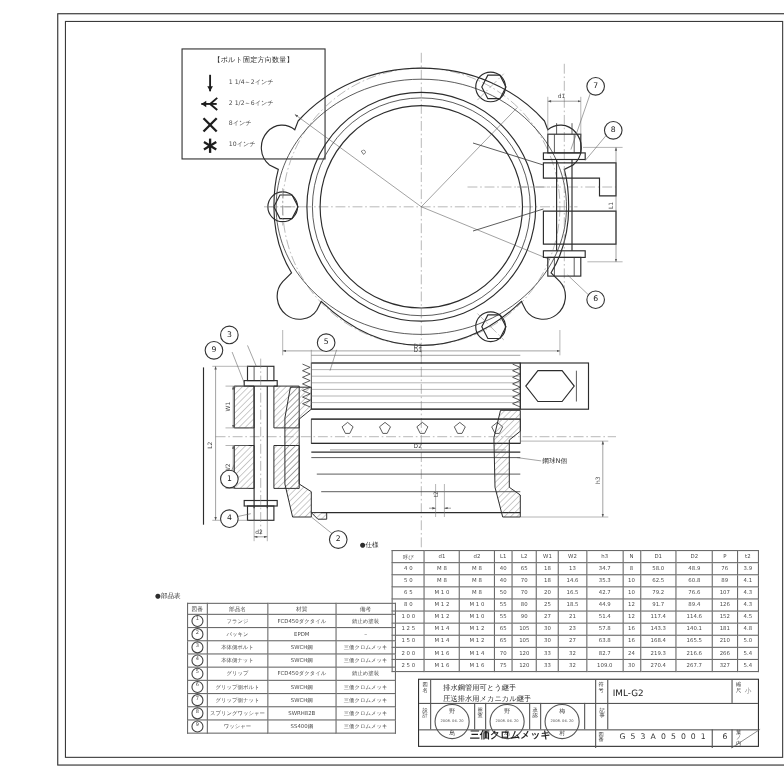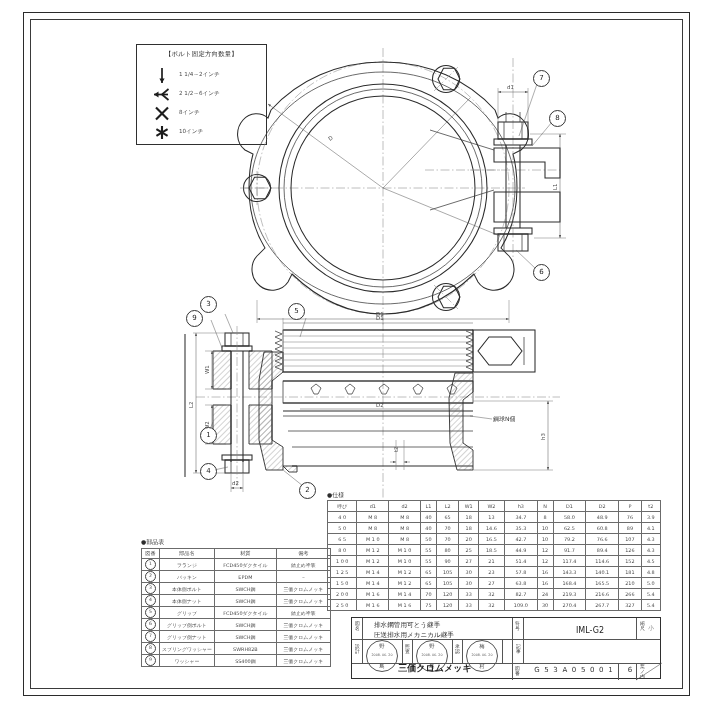--- a/index.html
+++ b/index.html
@@ -1,21 +1,21 @@
 <!DOCTYPE html>
 <html><head>
 <meta charset="utf-8">
 <style>
   html,body{margin:0;padding:0;background:#fff;}
   body{width:713px;height:713px;font-family:"DejaVu Sans","Liberation Sans",sans-serif;color:#222;}
   #sheet{position:relative;width:713px;height:713px;background:#fff;overflow:hidden;}
   #frame{position:absolute;left:23px;top:12px;width:667px;height:684px;border:1.6px solid #2b2b2b;background:#fff;}
   #inner-frame{position:absolute;left:30px;top:19px;width:653px;height:670px;border:0.8px solid #3a3a3a;}
 
-  .blk{position:absolute;box-sizing:border-box;}
+  .blk{position:absolute;box-sizing:border-box;margin-left:29px;}
 
   
   #legend{left:136px;top:44px;width:131px;height:101px;border:1px solid #2f2f2f;background:#fff;}
   #legend .ltitle{position:absolute;left:0;top:5px;width:100%;text-align:center;font-size:6.4px;color:#2c2c2c;letter-spacing:.2px;}
   .lrow{position:absolute;left:8px;width:118px;height:17px;}
   .lrow .gly{position:absolute;left:6px;top:0;width:22px;height:17px;}
   .lrow .ltxt{position:absolute;left:34px;top:4px;font-size:5.6px;color:#4a4a4a;}
 
   
   svg{position:absolute;left:0;top:0;overflow:visible;}
@@ -52,21 +52,21 @@
 
   
   #titleblock{left:351px;top:617px;width:310px;height:62px;border:1px solid #2f2f2f;background:#fff;}
   .vlab{position:absolute;font-size:4.8px;color:#333;width:9px;text-align:center;line-height:1.05;}
   .stamp{position:absolute;width:30px;height:30px;border:.7px solid #555;border-radius:50%;}
   .stamp .sn1,.stamp .sn2{position:absolute;left:0;width:100%;text-align:center;font-size:5.4px;color:#444;}
   .stamp .sn1{top:2px;} .stamp .sn2{bottom:1px;}
   .stamp .sdate{position:absolute;left:0;top:12px;width:100%;text-align:center;font-size:3.3px;color:#555;}
   #company{position:absolute;left:8px;bottom:3px;width:150px;text-align:center;font-size:9px;font-weight:bold;color:#1e1e1e;}
   #dwgname{position:absolute;left:22px;top:3px;width:132px;font-size:6.6px;line-height:1.45;color:#2a2a2a;}
-  #symbolval{position:absolute;left:160px;top:8px;width:92px;text-align:right;font-size:8px;color:#222;}
+  #symbolval{position:absolute;left:176px;top:8px;width:92px;text-align:left;font-size:8px;color:#222;}
   #dwgnoval{position:absolute;left:172px;bottom:4px;width:100px;text-align:center;font-size:7px;letter-spacing:1.2px;color:#333;}
   #revval{position:absolute;left:272px;bottom:4px;width:12px;text-align:center;font-size:7px;color:#333;}
 </style>
 </head>
 <body>
 
 <div id="sheet">
 
   <div id="frame" class="blk"></div>
   <div id="inner-frame" class="blk"></div>

